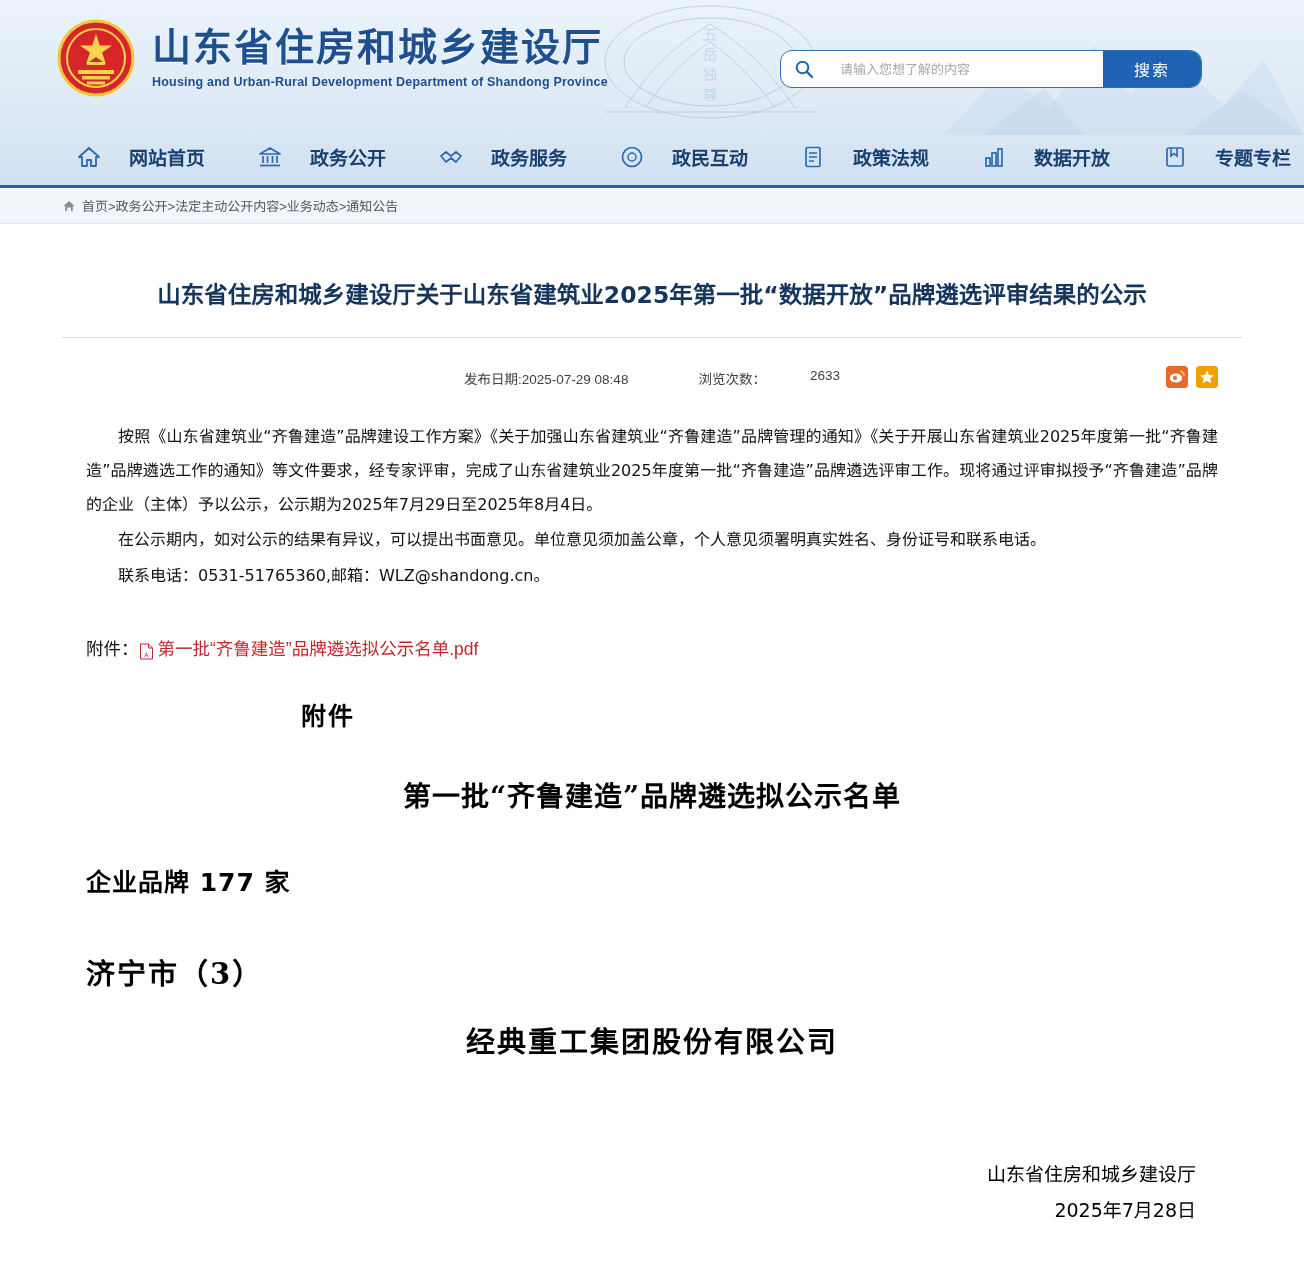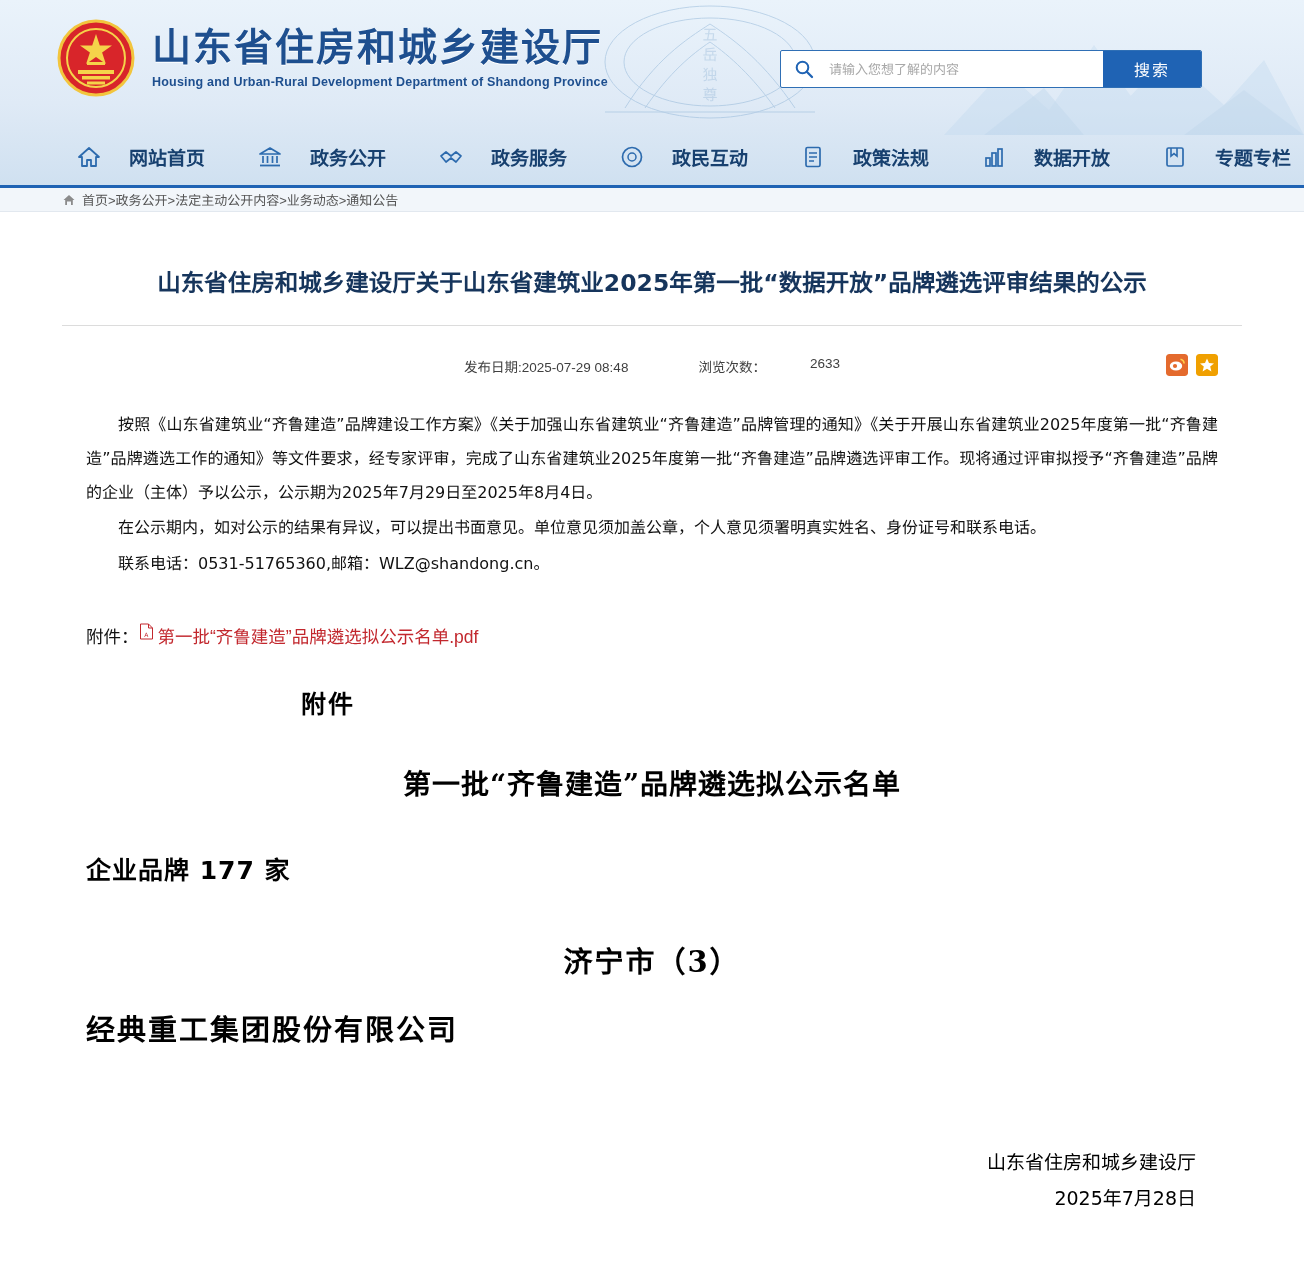--- a/index.html
+++ b/index.html
@@ -53,22 +53,23 @@
   }
 
   
   .search-box {
     position: absolute;
     left: 780px; top: 50px;
     width: 422px; height: 38px;
     display: flex; align-items: stretch;
     border: 1px solid #2f6fb5;
     background: #fff;
-    border-radius: 2px;
+    border-radius: 12px;
     overflow: hidden;
+    gap: 11px;
   }
   .search-icon-wrap {
     width: 46px; display: flex; align-items: center; justify-content: center;
   }
   .search-input {
     flex: 1; border: 0; outline: none;
     font-size: 13px; color: #555;
     font-family: "Liberation Sans", sans-serif;
   }
   .search-input::placeholder { color: #a8a8a8; }
@@ -95,21 +96,21 @@
     white-space: nowrap;
   }
   .nav-label {
     font-family: "DejaVu Sans", sans-serif;
     font-size: 19px; font-weight: 700; color: #17406f;
   }
   .nav-ico { width: 26px; height: 26px; flex: 0 0 26px; }
 
   
   .crumb-bar {
-    width: 1304px; height: 24px;
+    width: 1304px; height: 36px;
     background: #f2f6fa;
     border-bottom: 1px solid #e2e8ef;
     display: flex; align-items: center;
     padding-left: 62px;
     gap: 6px;
   }
   .crumb-home-ico { width: 14px; height: 14px; }
   .crumb-text { font-size: 13px; color: #555; }
 
   
@@ -151,21 +152,21 @@
   .body-text p { margin: 0 0 2px 0; text-indent: 2em; }
   .attach-line {
     margin-top: 42px;
     font-size: 17.5px;
     color: #111;
     padding: 0 24px;
     display: flex; align-items: center;
   }
   .attach-link {
     color: #c2272d; text-decoration: none; cursor: pointer;
-    display: inline-flex; align-items: flex-start; gap: 4px;
+    display: inline-flex; align-items: flex-end; gap: 4px;
   }
   .pdf-ico { width: 15px; height: 17px; }
 
   
   .doc-preview {
     padding: 36px 24px 0 24px;
     font-family: "DejaVu Serif", "Liberation Serif", serif;
     color: #000;
   }
   .doc-fujian {
@@ -179,27 +180,26 @@
     margin-top: 42px;
     letter-spacing: 1px;
   }
   .doc-h2 {
     font-family: "DejaVu Sans", sans-serif;
     font-size: 25px; font-weight: 700;
     margin-top: 48px;
     letter-spacing: 1px;
   }
   .doc-city {
-    text-align: center;
     font-size: 29px; font-weight: 700;
     margin-top: 52px;
     letter-spacing: 2px;
   }
   .doc-company {
-    text-align: left;
+    text-align: center;
     font-size: 29px; font-weight: 700;
     margin-top: 26px;
     letter-spacing: 2px;
   }
   .doc-sign {
     text-align: right;
     font-family: "DejaVu Sans", sans-serif;
     font-size: 19px;
     margin-top: 96px;
     padding-right: 22px;

